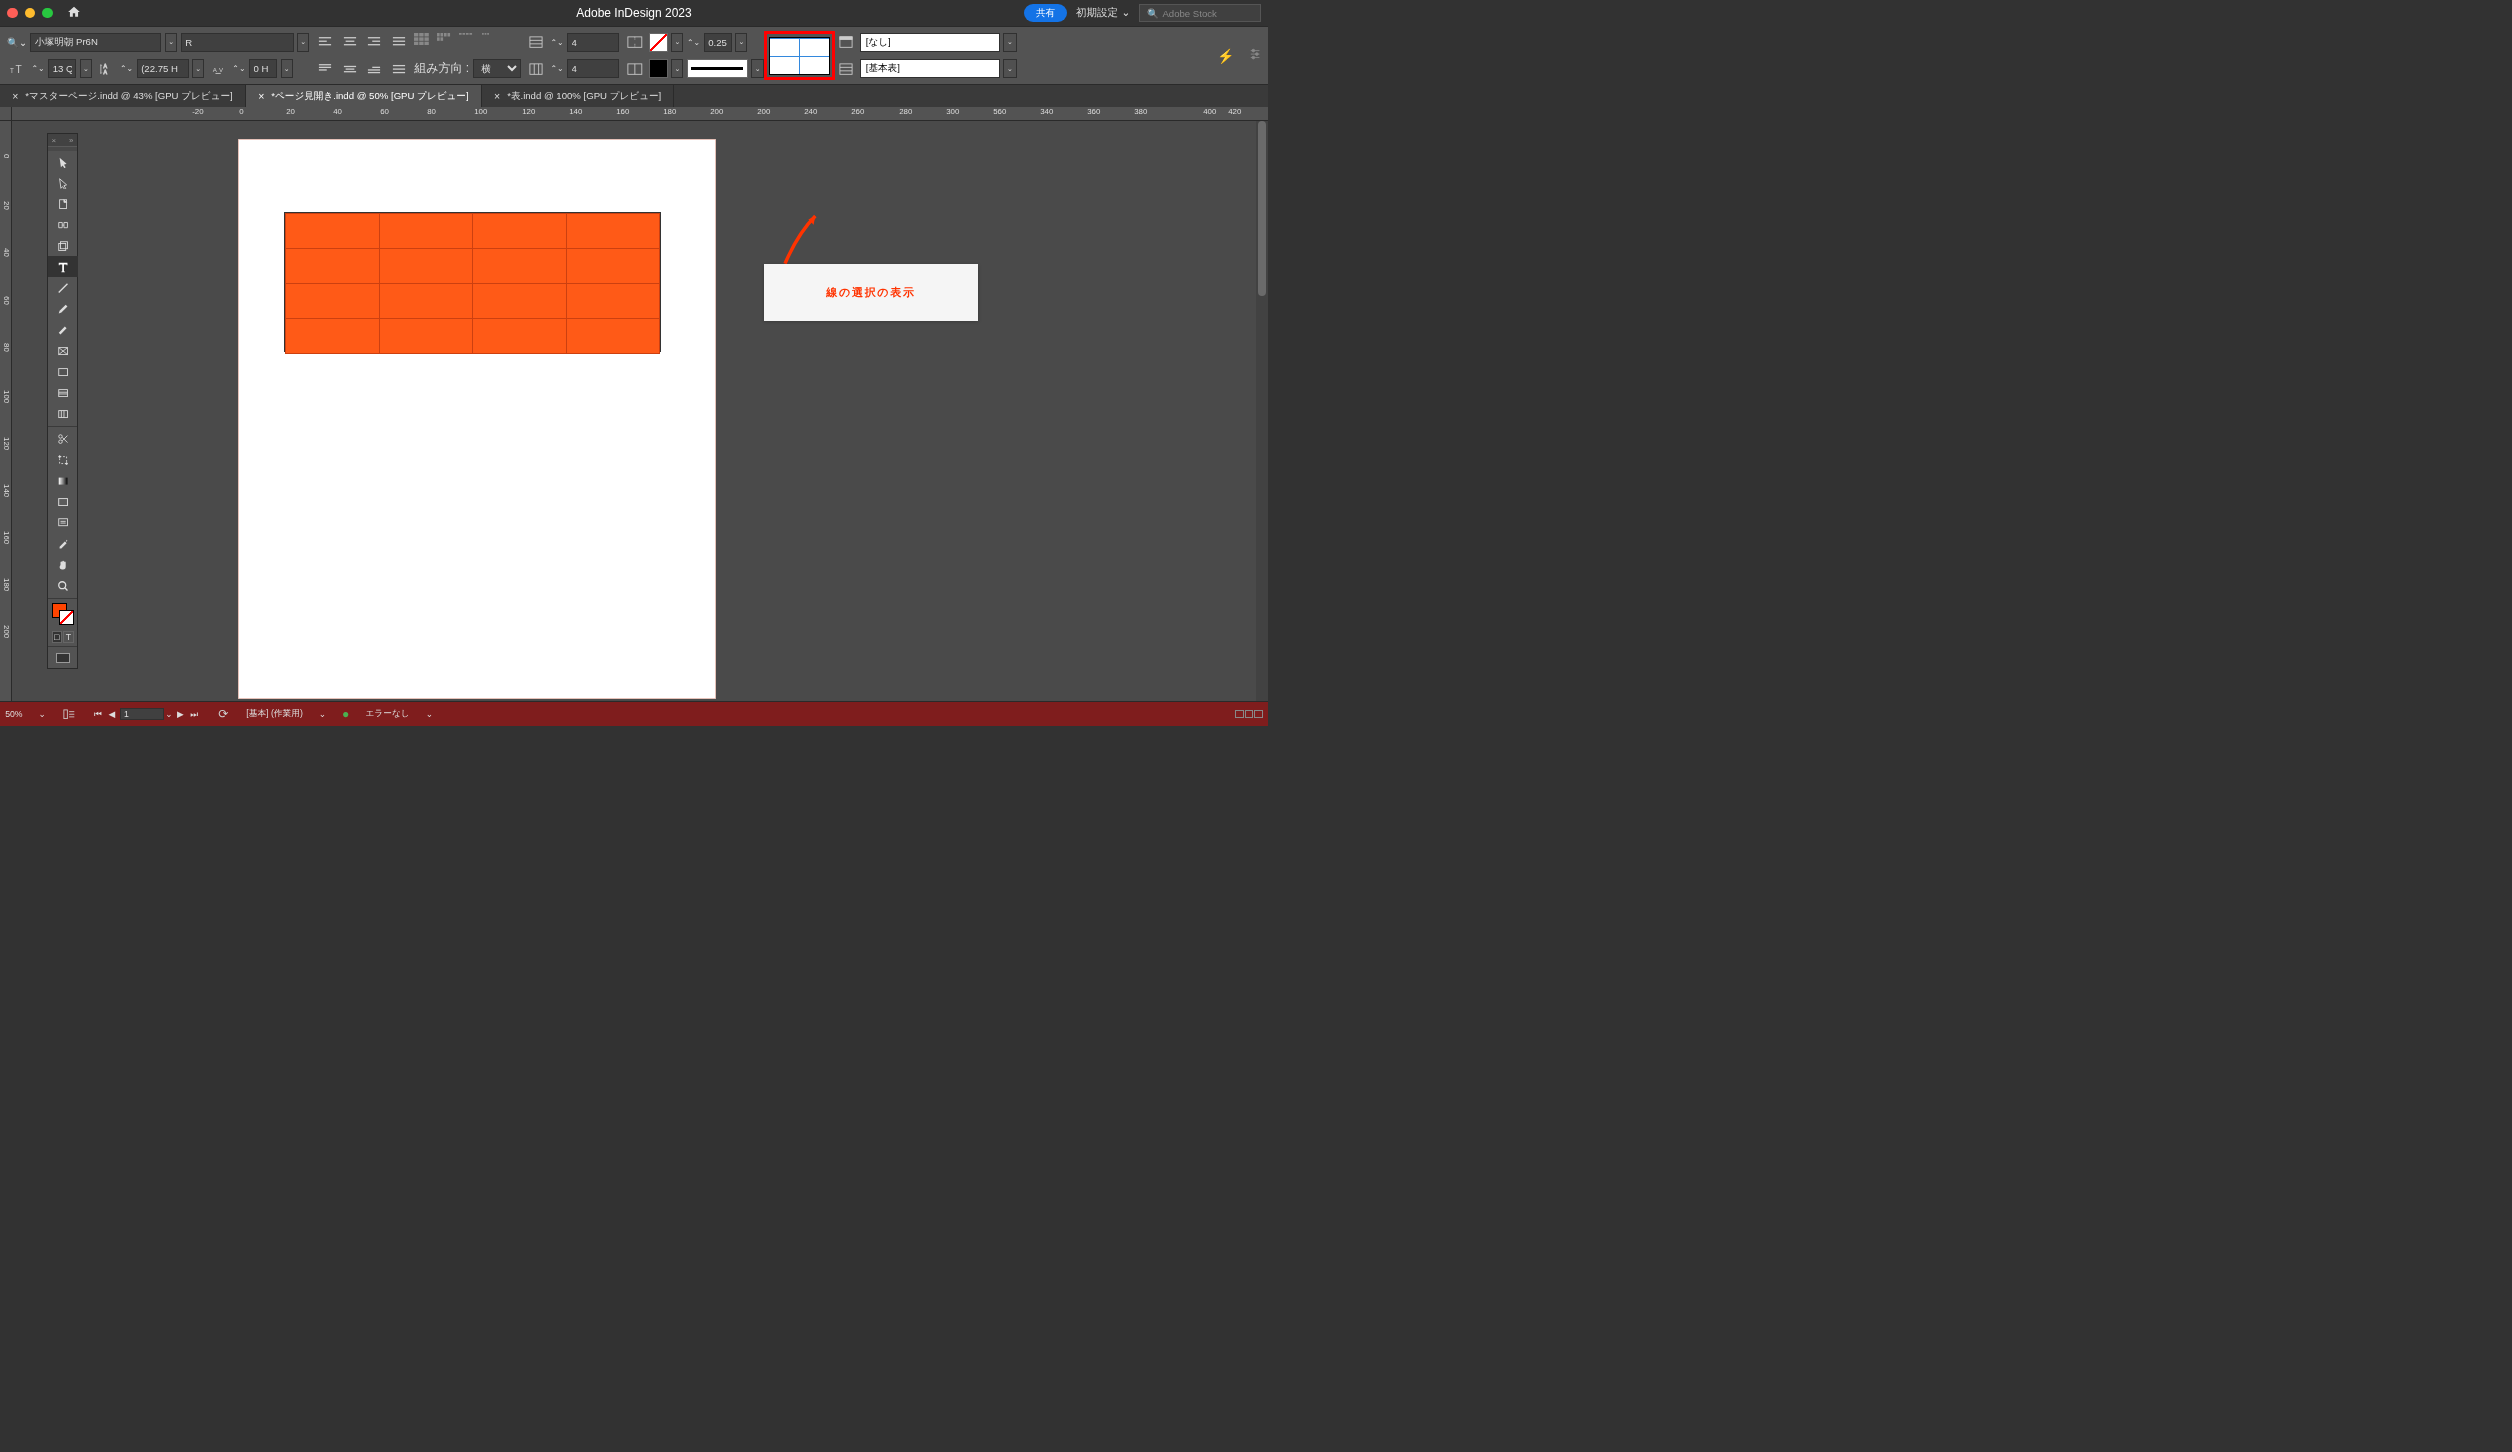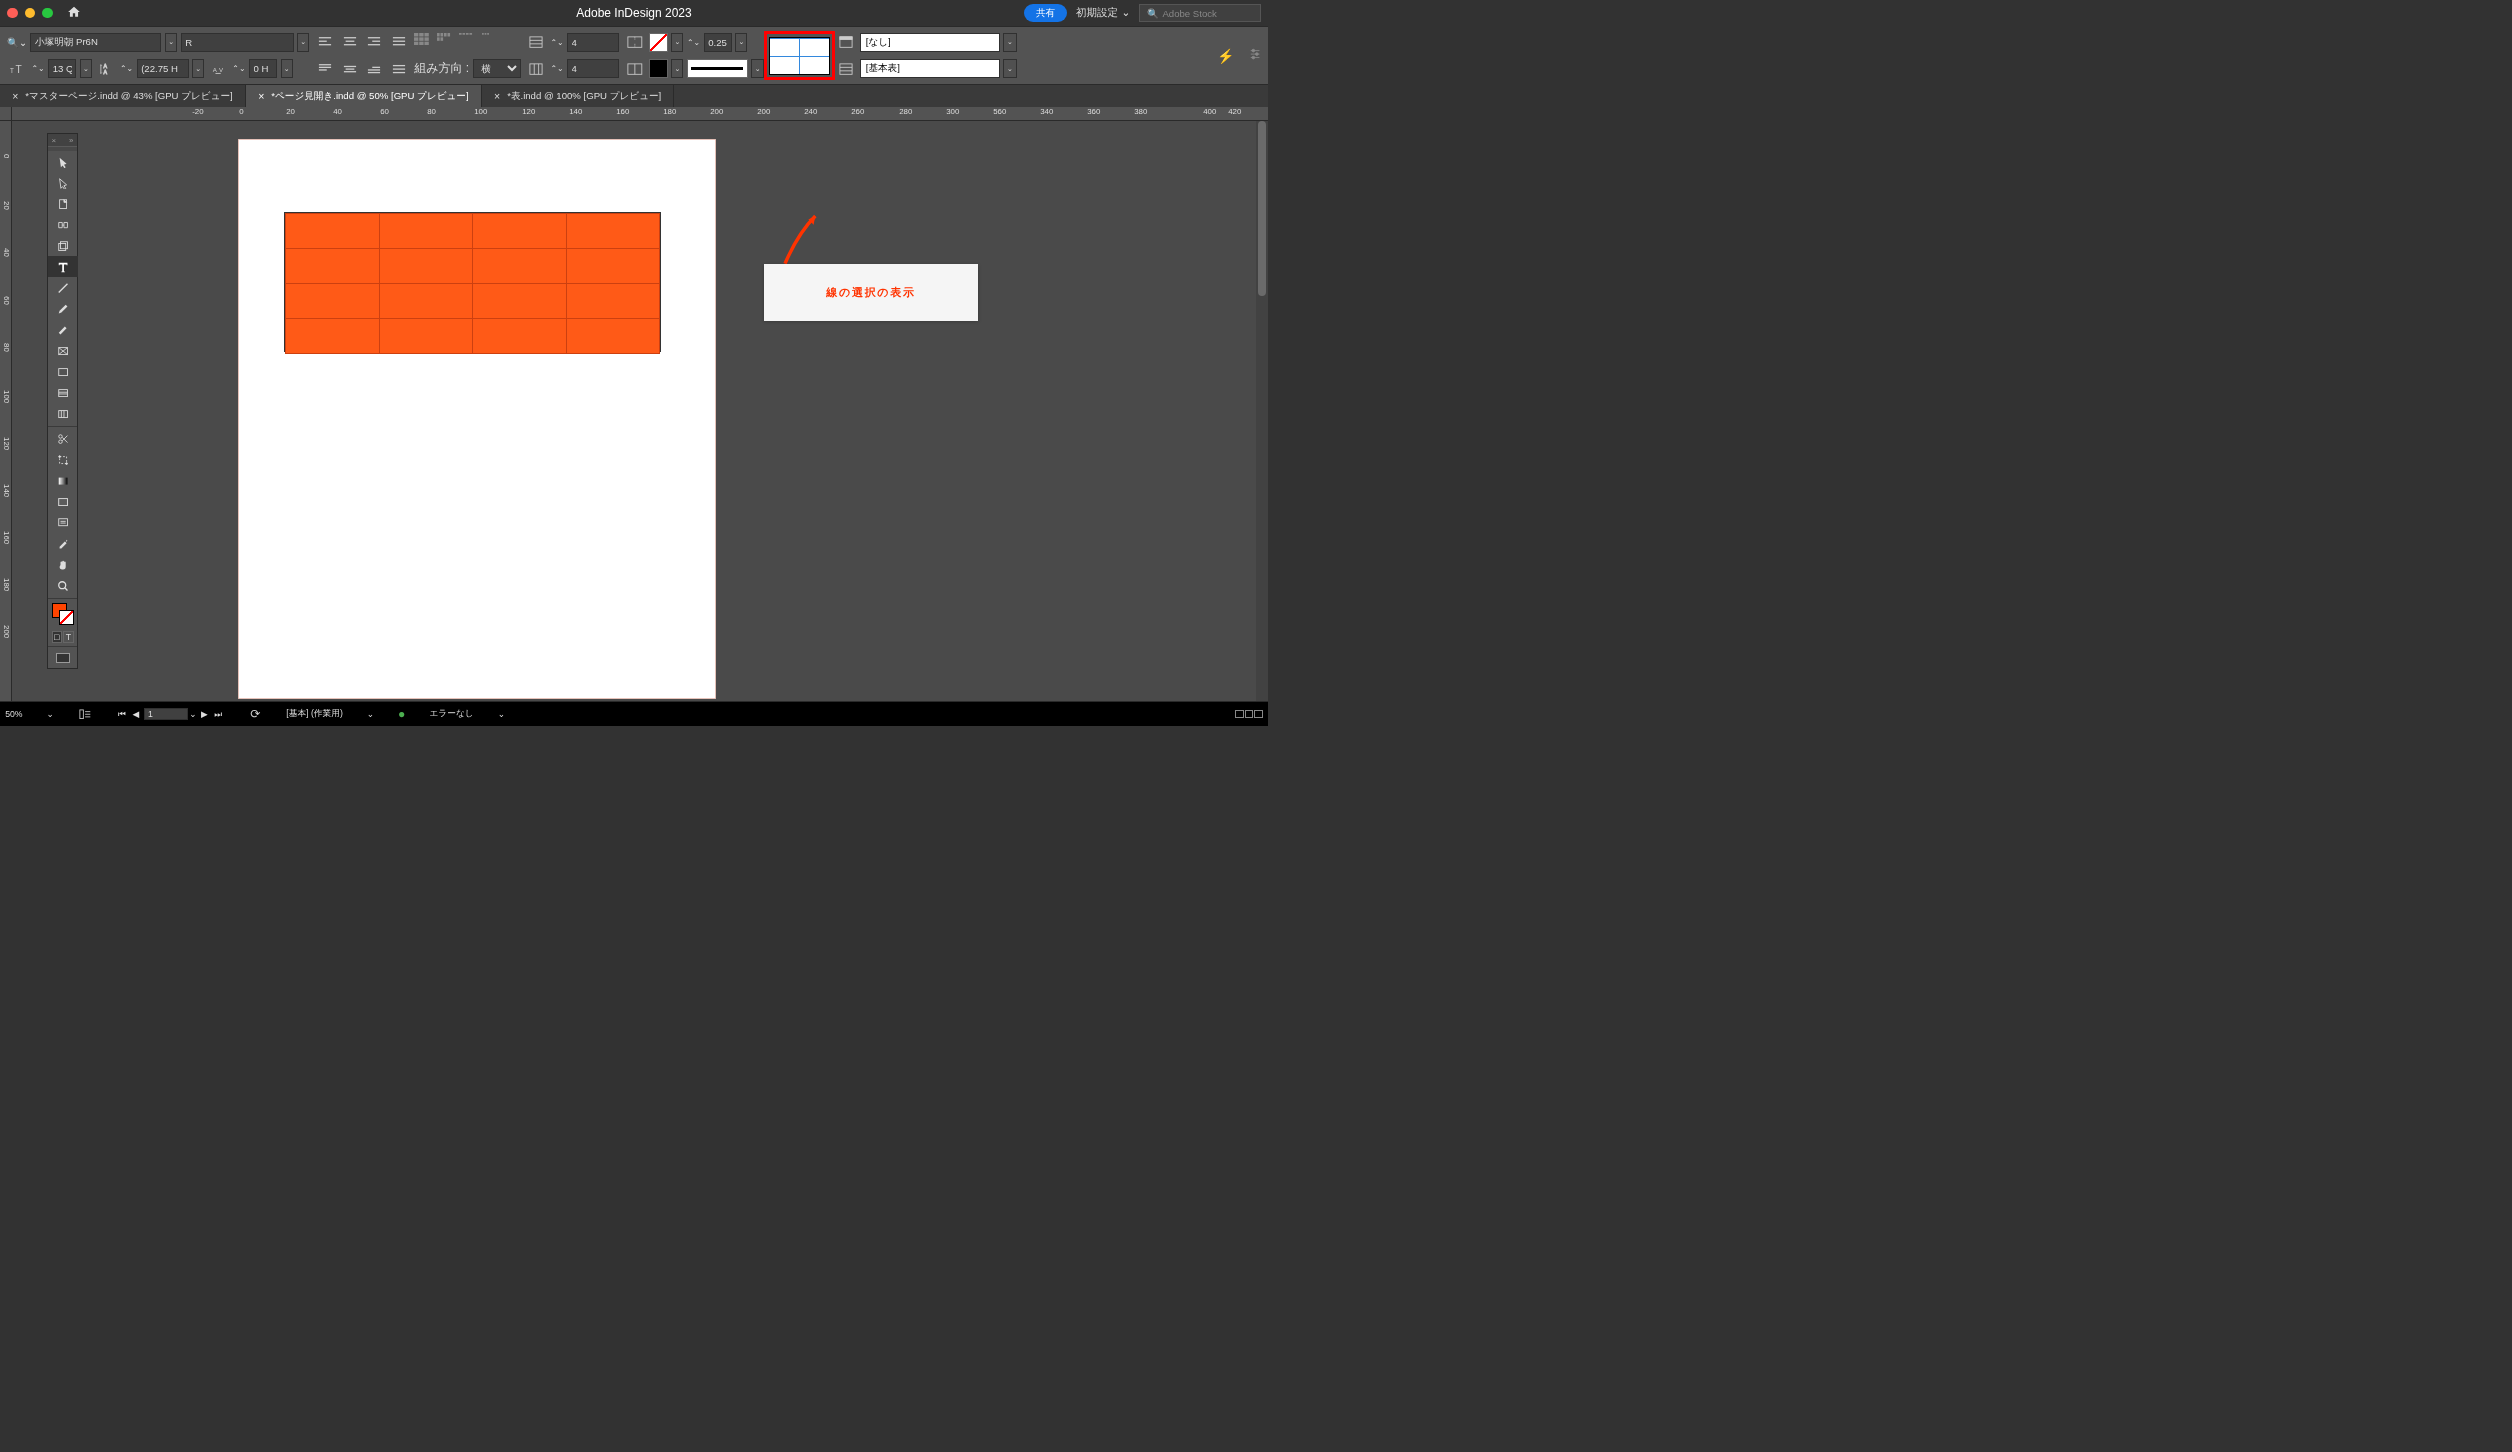--- a/index.html
+++ b/index.html
@@ -91,21 +91,21 @@
 
 .annotation-arrow { position: absolute; left: 772px; top: 100px; z-index: 20; }
 .annotation-box { position: absolute; left: 764px; top: 157px; width: 214px; height: 57px; background: #f5f5f5; display: flex; align-items: center; justify-content: center; z-index: 20; box-shadow: 0 0.9px 3.5px rgba(0,0,0,0.3); }
 .annotation-text { color: #ff3300; font-size: 11px; font-weight: bold; letter-spacing: 1.7px; }
 
 
 .scrollbar-v { position: absolute; right: 0; top: 14px; bottom: 0; width: 12.2px; background: #424242; }
 .scrollbar-thumb { position: absolute; left: 1.7px; right: 1.7px; top: 0; height: 175px; background: #6a6a6a; border-radius: 4.4px; }
 
 
-.status-bar { height: 25px; background: #000000; border-top: 0.9px solid #2a2a2a; display: flex; align-items: center; padding: 0 5.2px; gap: 24px; font-size: 8.7px; color: #ddd; }
+.status-bar { height: 25px; background: #7f1d1d; border-top: 0.9px solid #2a2a2a; display: flex; align-items: center; padding: 0 5.2px; gap: 16px; font-size: 8.7px; color: #ddd; }
 .status-item { display: flex; align-items: center; gap: 3.5px; }
 .page-nav { display: flex; align-items: center; gap: 1.7px; }
 .page-nav-btn { width: 12.2px; height: 12.2px; display: flex; align-items: center; justify-content: center; }
 .page-input { background: #404040; border: 0.9px solid #303030; color: #ddd; width: 44px; height: 12.2px; font-size: 8.7px; padding: 0 3.5px; }
 .status-ok { color: #4caf50; font-size: 12.2px; }
 .status-right { margin-left: auto; }
 .view-rects { display: flex; gap: 0.9px; }
 .view-rect { width: 8.7px; height: 8.7px; border: 0.9px solid #888; }
 </style>
 </head>

